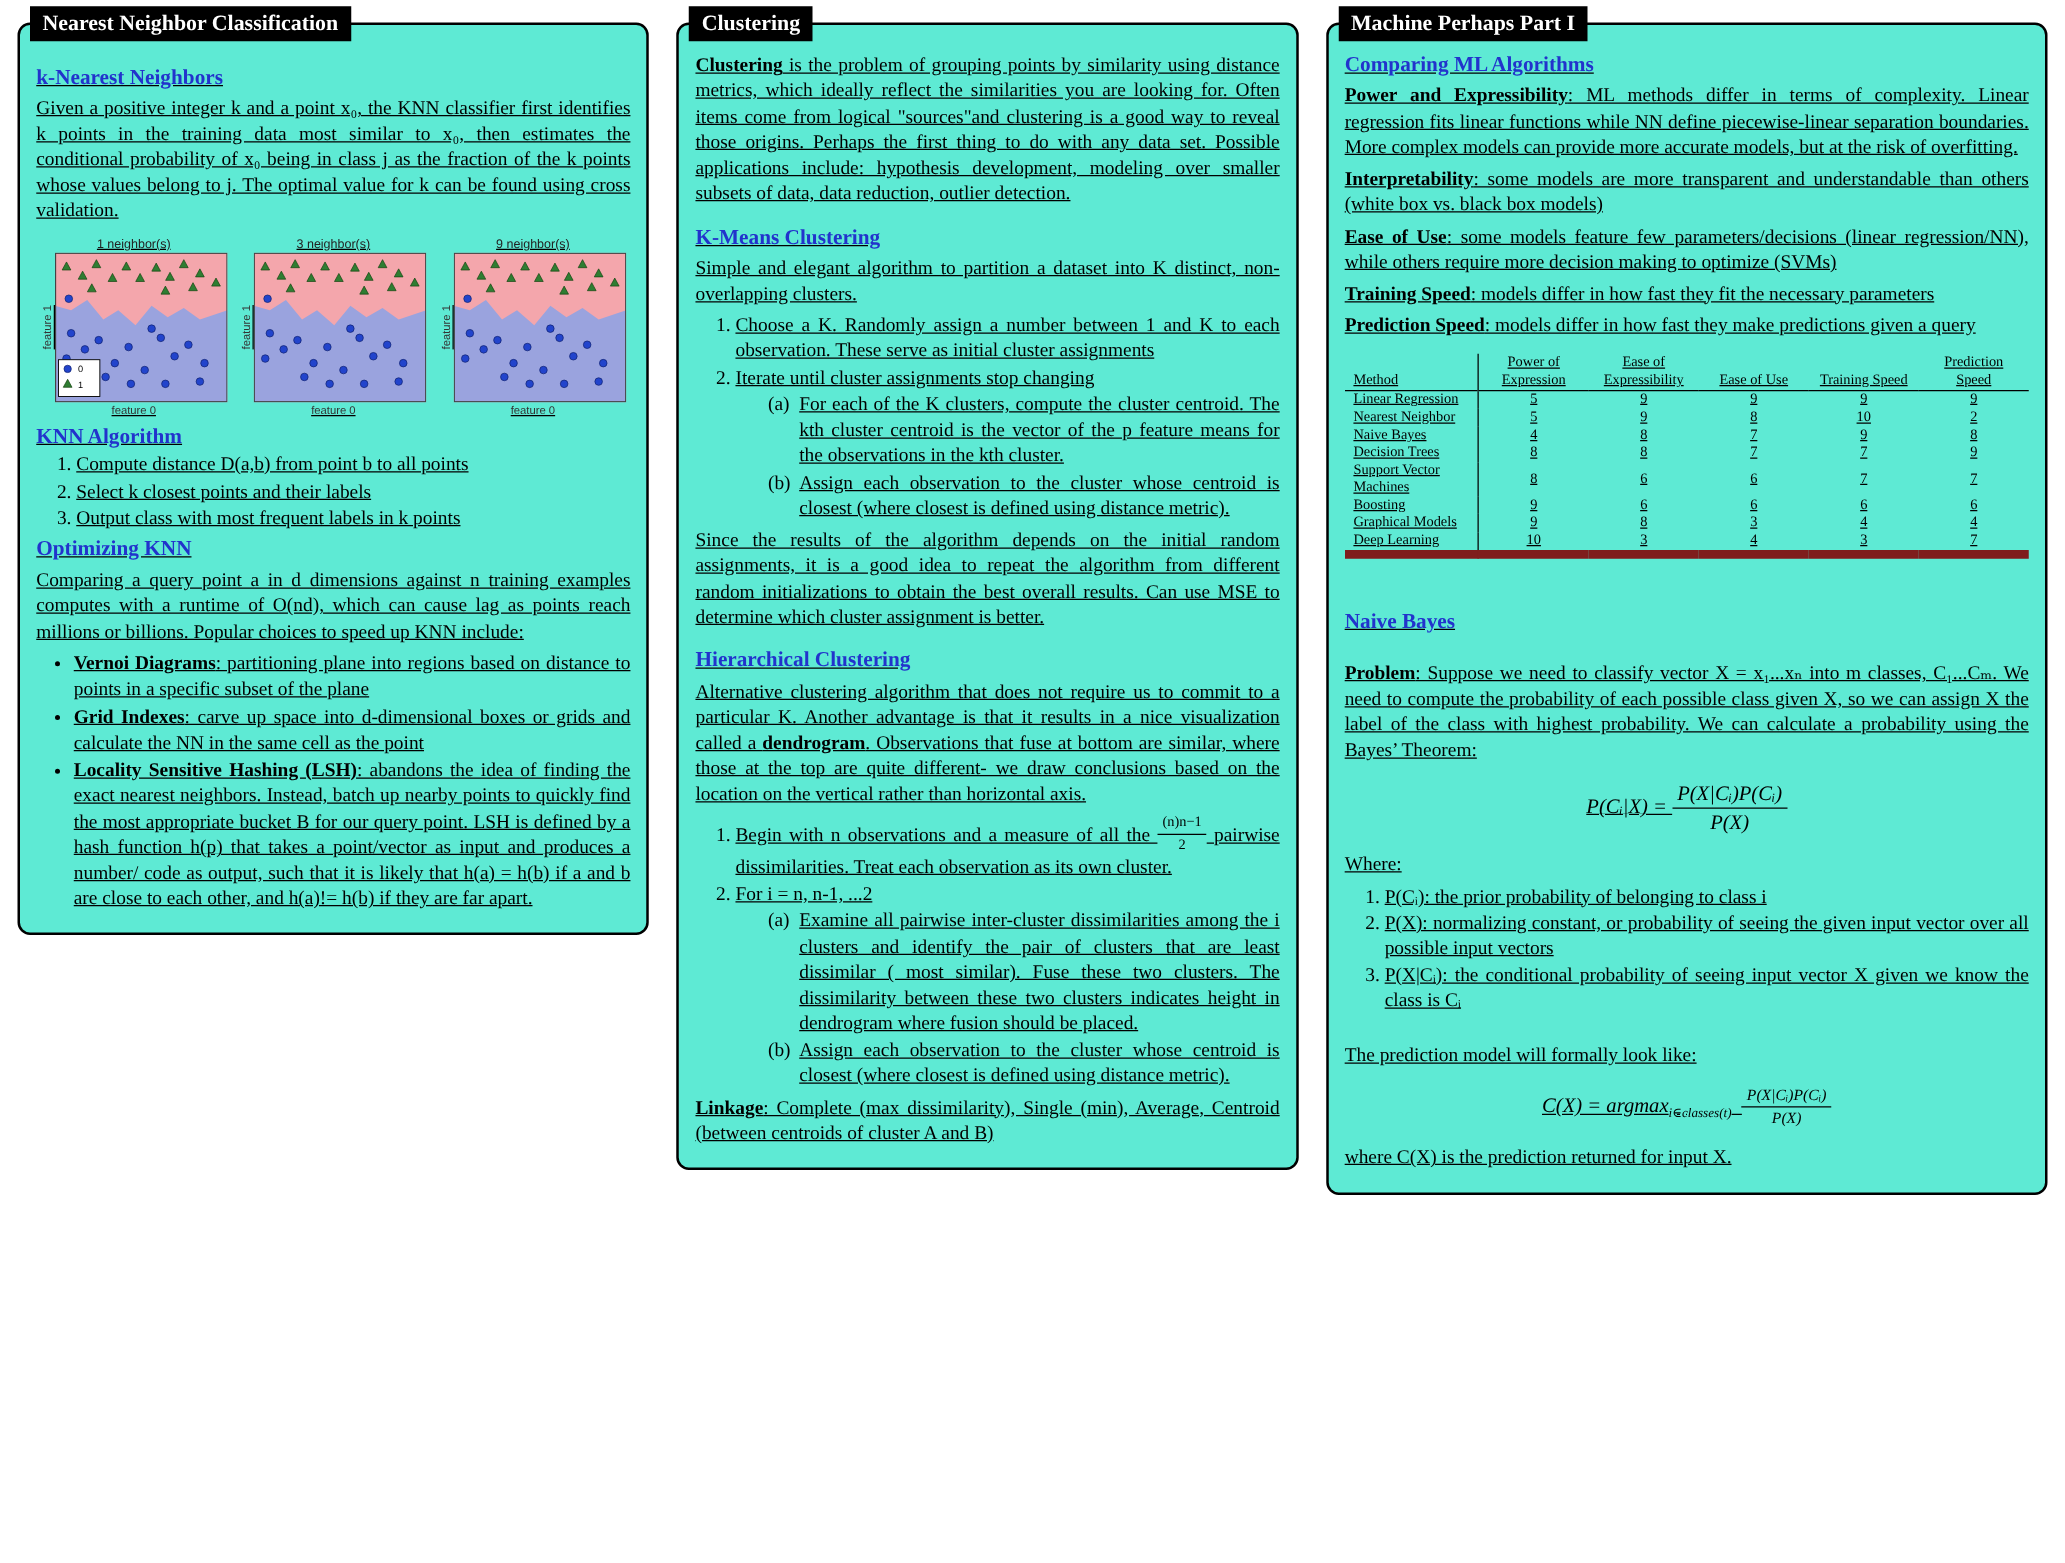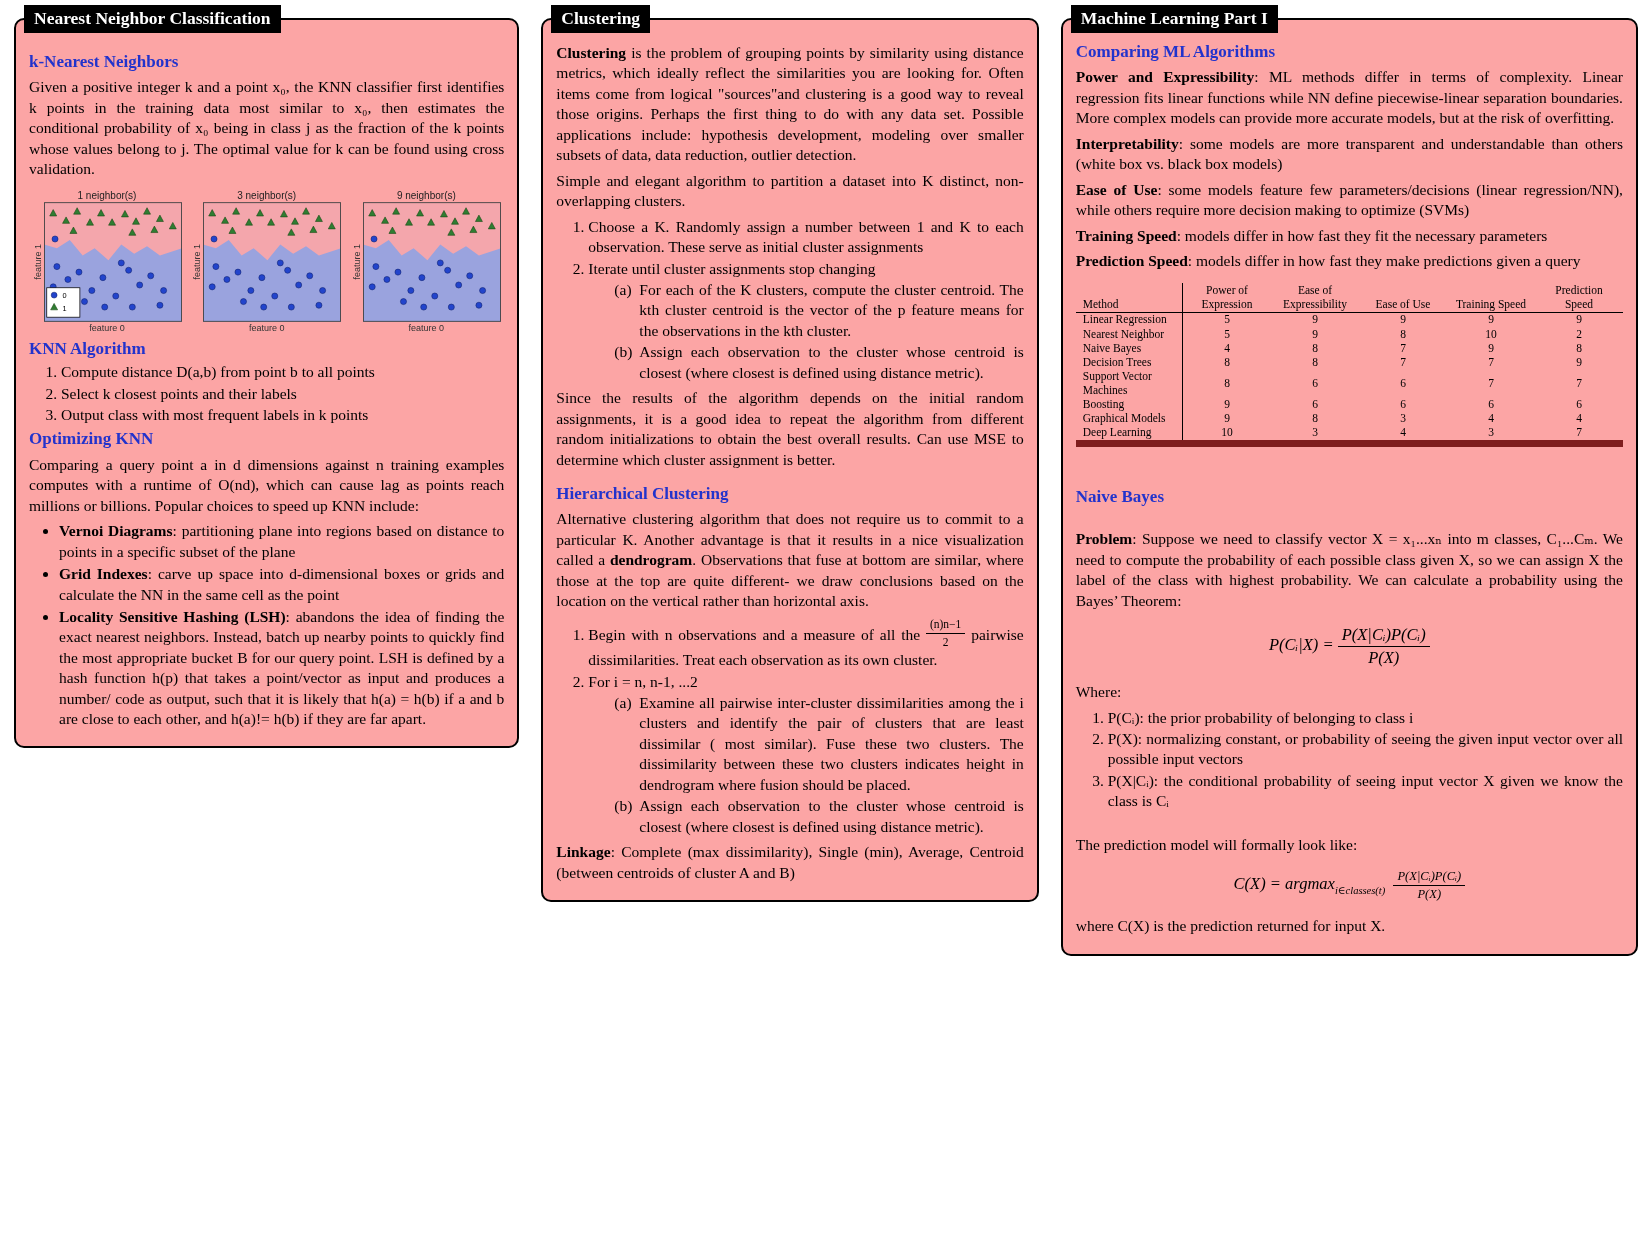--- a/index.html
+++ b/index.html
@@ -4,21 +4,21 @@
 <style>
   html,body{margin:0;padding:0;background:#fff;}
   body{
     width:1652px;height:1250px;box-sizing:border-box;
     font-family:"Liberation Serif","DejaVu Serif",serif;color:#000;
     overflow:hidden;
   }
   .page{display:flex;align-items:flex-start;gap:22px;padding:18px 14px 14px;}
   .panel{
     position:relative;border:2.5px solid #000;border-radius:10px;
-    padding:18px 13px 12px;box-sizing:border-box;background:#fca5a5;
+    padding:18px 13px 12px;box-sizing:border-box;background:#5eead4;text-decoration:underline;
   }
   .c1{width:506px;}
   .c2{width:498px;}
   .c3{width:578px;}
   .panel-title{
     position:absolute;top:-15px;left:8px;background:#000;color:#fff;
     font-weight:bold;font-size:17.5px;padding:3px 10px 4px;white-space:nowrap;
   }
   .panel p{margin:5px 0;font-size:15.5px;line-height:1.32;text-align:justify;}
   .h{color:#2233cc;font-weight:bold;font-size:17px;margin:14px 0 3px;line-height:1.2;}
@@ -173,20 +173,21 @@
       <li><b>Grid Indexes</b><span>: carve up space into d-dimensional boxes or grids and calculate the NN in the same cell as the point</span></li>
       <li><b>Locality Sensitive Hashing (LSH)</b><span>: abandons the idea of finding the exact nearest neighbors. Instead, batch up nearby points to quickly find the most appropriate bucket B for our query point. LSH is defined by a hash function h(p) that takes a point/vector as input and produces a number/ code as output, such that it is likely that h(a) = h(b) if a and b are close to each other, and h(a)!= h(b) if they are far apart.</span></li>
     </ul>
   </section>
 
   <section class="panel c2">
     <div class="panel-title">Clustering</div>
 
     <p><b>Clustering</b><span> is the problem of grouping points by similarity using distance metrics, which ideally reflect the similarities you are looking for.  Often items come from logical "sources"and clustering is a good way to reveal those origins.  Perhaps the first thing to do with any data set.  Possible applications include: hypothesis development, modeling over smaller subsets of data, data reduction, outlier detection.</span></p>
 
+    <div class="h">K-Means Clustering</div>
     <p>Simple and elegant algorithm to partition a dataset into K distinct, non-overlapping clusters.</p>
     <ol class="main-ol">
       <li>Choose a K. Randomly assign a number between 1 and K to each observation.  These serve as initial cluster assignments</li>
       <li>
         <span>Iterate until cluster assignments stop changing</span>
         <ol class="alpha-ol">
           <li>For each of the K clusters, compute the cluster centroid.  The kth cluster centroid is the vector of the p feature means for the observations in the kth cluster.</li>
           <li>Assign each observation to the cluster whose centroid is closest (where closest is defined using distance metric).</li>
         </ol>
       </li>
@@ -204,21 +205,21 @@
         <ol class="alpha-ol">
           <li>Examine all pairwise inter-cluster dissimilarities among the i clusters and identify the pair of clusters that are least dissimilar ( most similar).  Fuse these two clusters.  The dissimilarity between these two clusters indicates height in dendrogram where fusion should be placed.</li>
           <li>Assign each observation to the cluster whose centroid is closest (where closest is defined using distance metric).</li>
         </ol>
       </li>
     </ol>
     <p><b>Linkage</b><span>:  Complete (max dissimilarity), Single (min), Average, Centroid (between centroids of cluster A and B)</span></p>
   </section>
 
   <section class="panel c3">
-    <div class="panel-title">Machine Learning Part I</div>
+    <div class="panel-title">Machine Perhaps Part I</div>
 
     <div class="h tight">Comparing ML Algorithms</div>
     <p><b>Power and Expressibility</b><span>: ML methods differ in terms of complexity. Linear regression fits linear functions while NN define piecewise-linear separation boundaries.  More complex models can provide more accurate models, but at the risk of overfitting.</span></p>
     <p><b>Interpretability</b><span>:  some models are more transparent and understandable than others (white box vs. black box models)</span></p>
     <p><b>Ease of Use</b><span>:  some models feature few parameters/decisions (linear regression/NN), while others require more decision making to optimize (SVMs)</span></p>
     <p><b>Training Speed</b><span>: models differ in how fast they fit the necessary parameters</span></p>
     <p><b>Prediction Speed</b><span>: models differ in how fast they make predictions given a query</span></p>
 
     <table class="ml-table">
       <thead>

